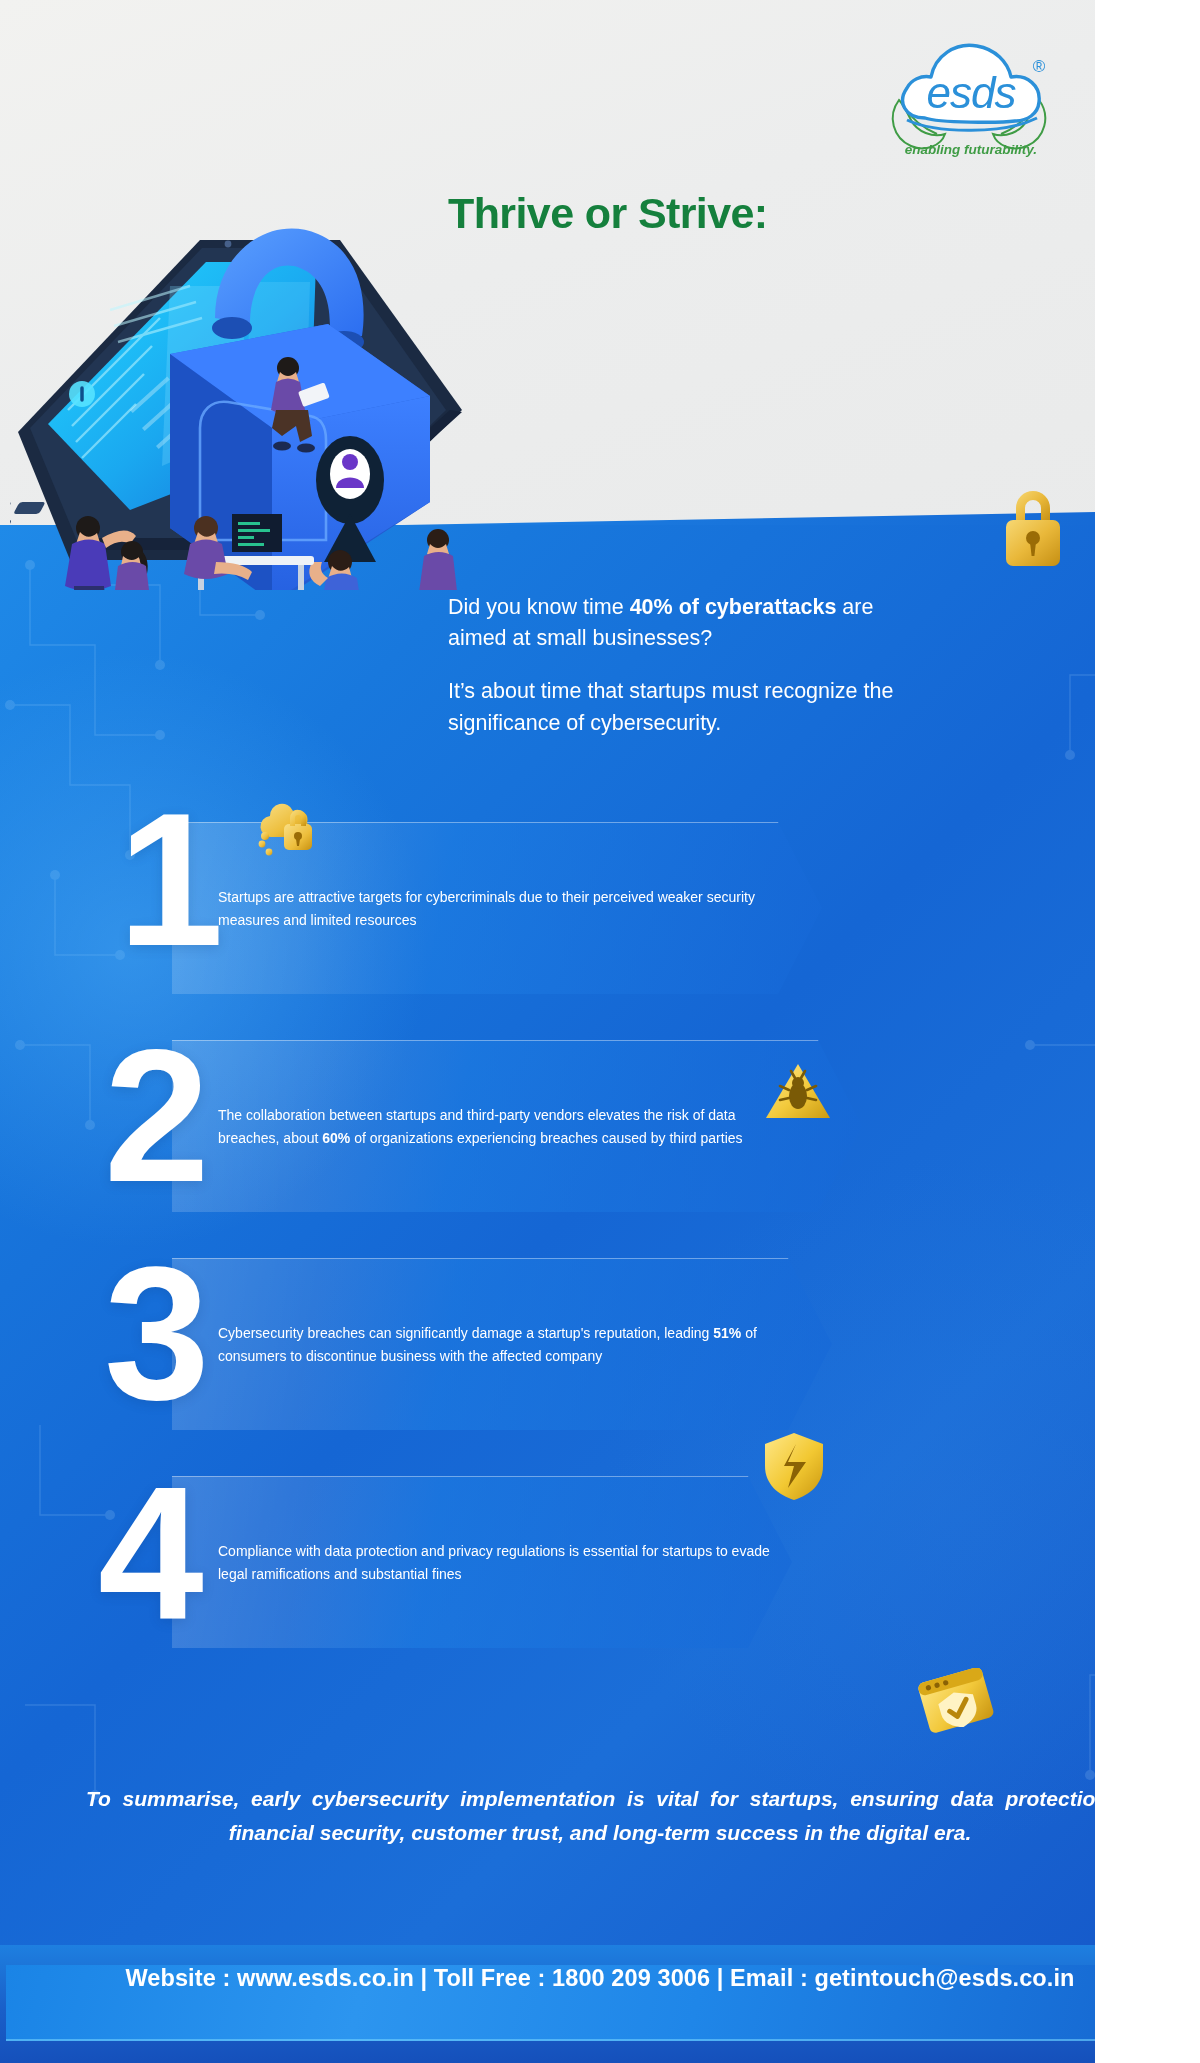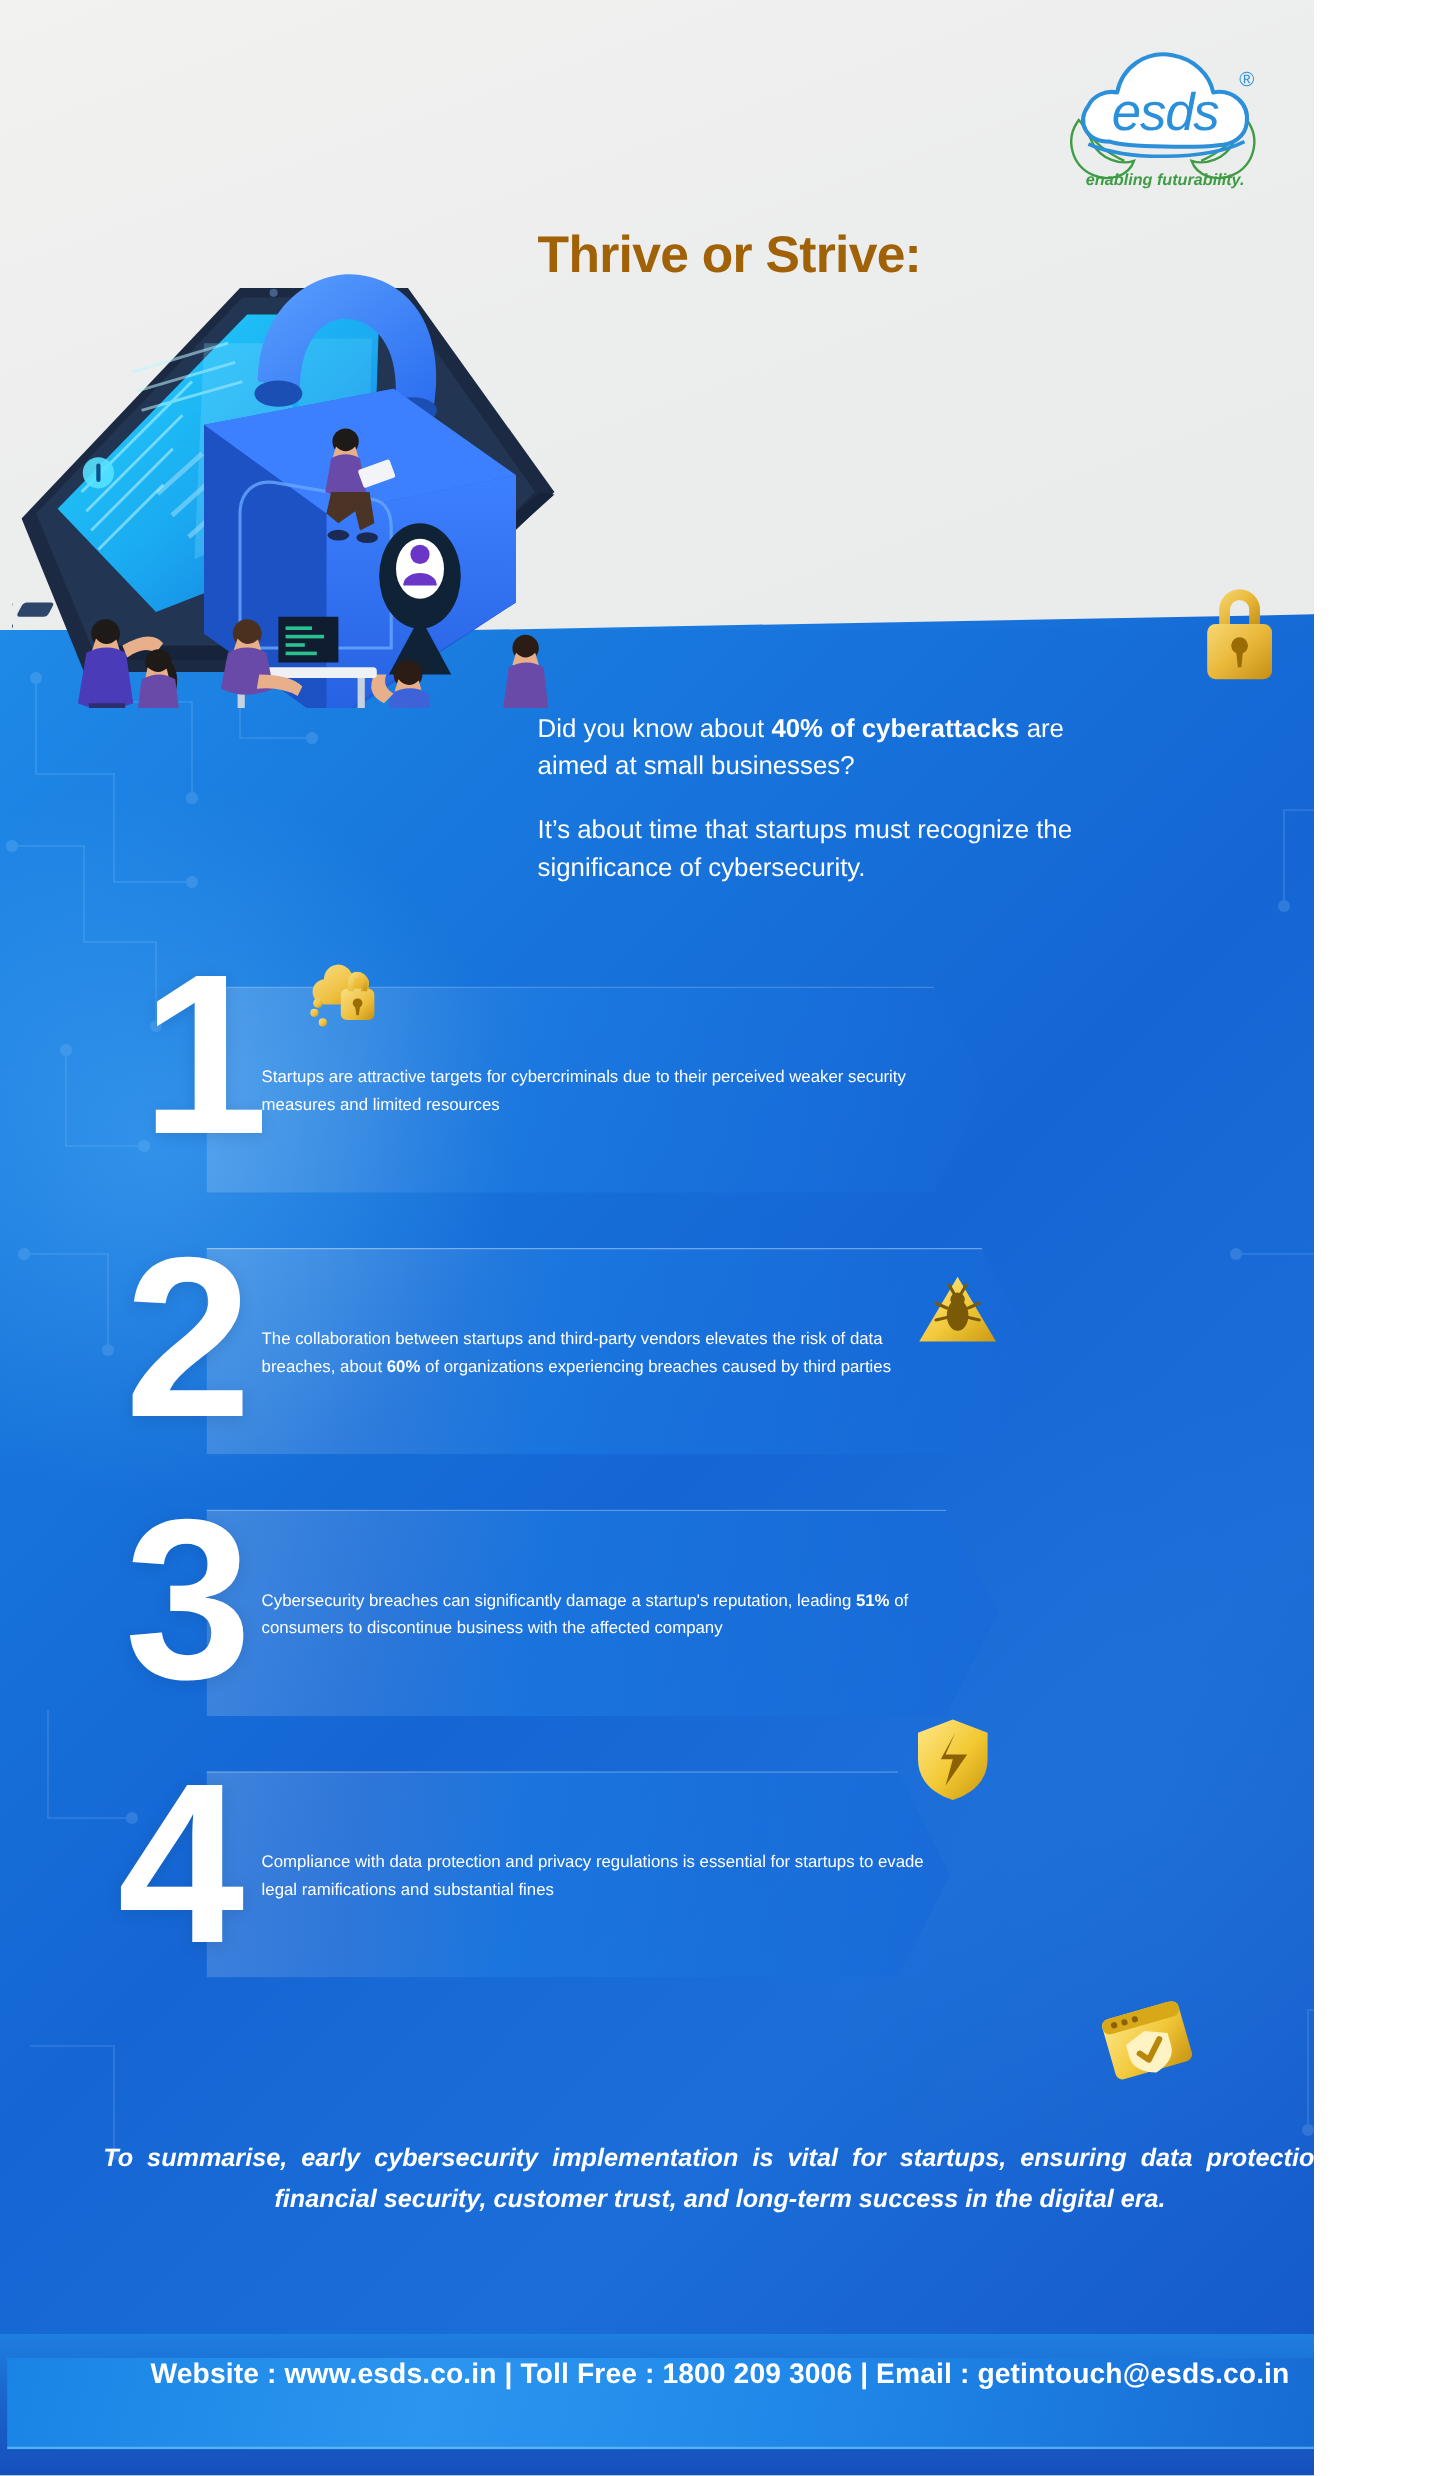--- a/index.html
+++ b/index.html
@@ -45,21 +45,21 @@
   .logo { position: absolute; right: 34px; top: 26px; width: 180px; height: 140px; }
   .logo svg { display:block; }
 
   
   .hero-art { position: absolute; left: 10px; top: 110px; width: 470px; height: 480px; }
   .hero-art svg { display:block; }
 
   
   .title-wrap { position: absolute; left: 448px; top: 190px; width: 460px; }
   .title-main {
-    font-size: 43px; font-weight: 700; color: #a16207; letter-spacing: -.6px;
+    font-size: 43px; font-weight: 700; color: #15803d; letter-spacing: -.6px;
     line-height: 1.08;
   }
   .title-sub {
     margin-top: 14px; font-size: 22.5px; font-weight: 700; color: #1d3557;
     line-height: 1.33; letter-spacing: -.1px;
   }
 
   
   .intro { position: absolute; left: 448px; top: 592px; width: 460px; color: #fff; }
   .intro p { font-size: 21.5px; line-height: 1.45; font-weight: 400; }
@@ -332,21 +332,21 @@
       </g>
     </svg>
   </div>
 
   <div class="title-wrap">
     <div class="title-main">Thrive or Strive:</div>
   </div>
 
   <div class="intro">
     <p>
-      <span>Did you know about </span><b>40% of cyberattacks</b><span> are aimed at small businesses?</span>
+      <span>Did you know time </span><b>40% of cyberattacks</b><span> are aimed at small businesses?</span>
     </p>
     <p>It’s about time that startups must recognize the significance of cybersecurity.</p>
   </div>
 
   <div class="fi" style="left:998px; top:482px;">
     <svg width="70" height="90" viewBox="0 0 70 90">
       <defs>
           <linearGradient id="g1" x1="0" y1="0" x2="1" y2="1">
         <stop offset="0%" stop-color="#f7d874"></stop>
             <stop offset="50%" stop-color="#e9b83a"></stop>

